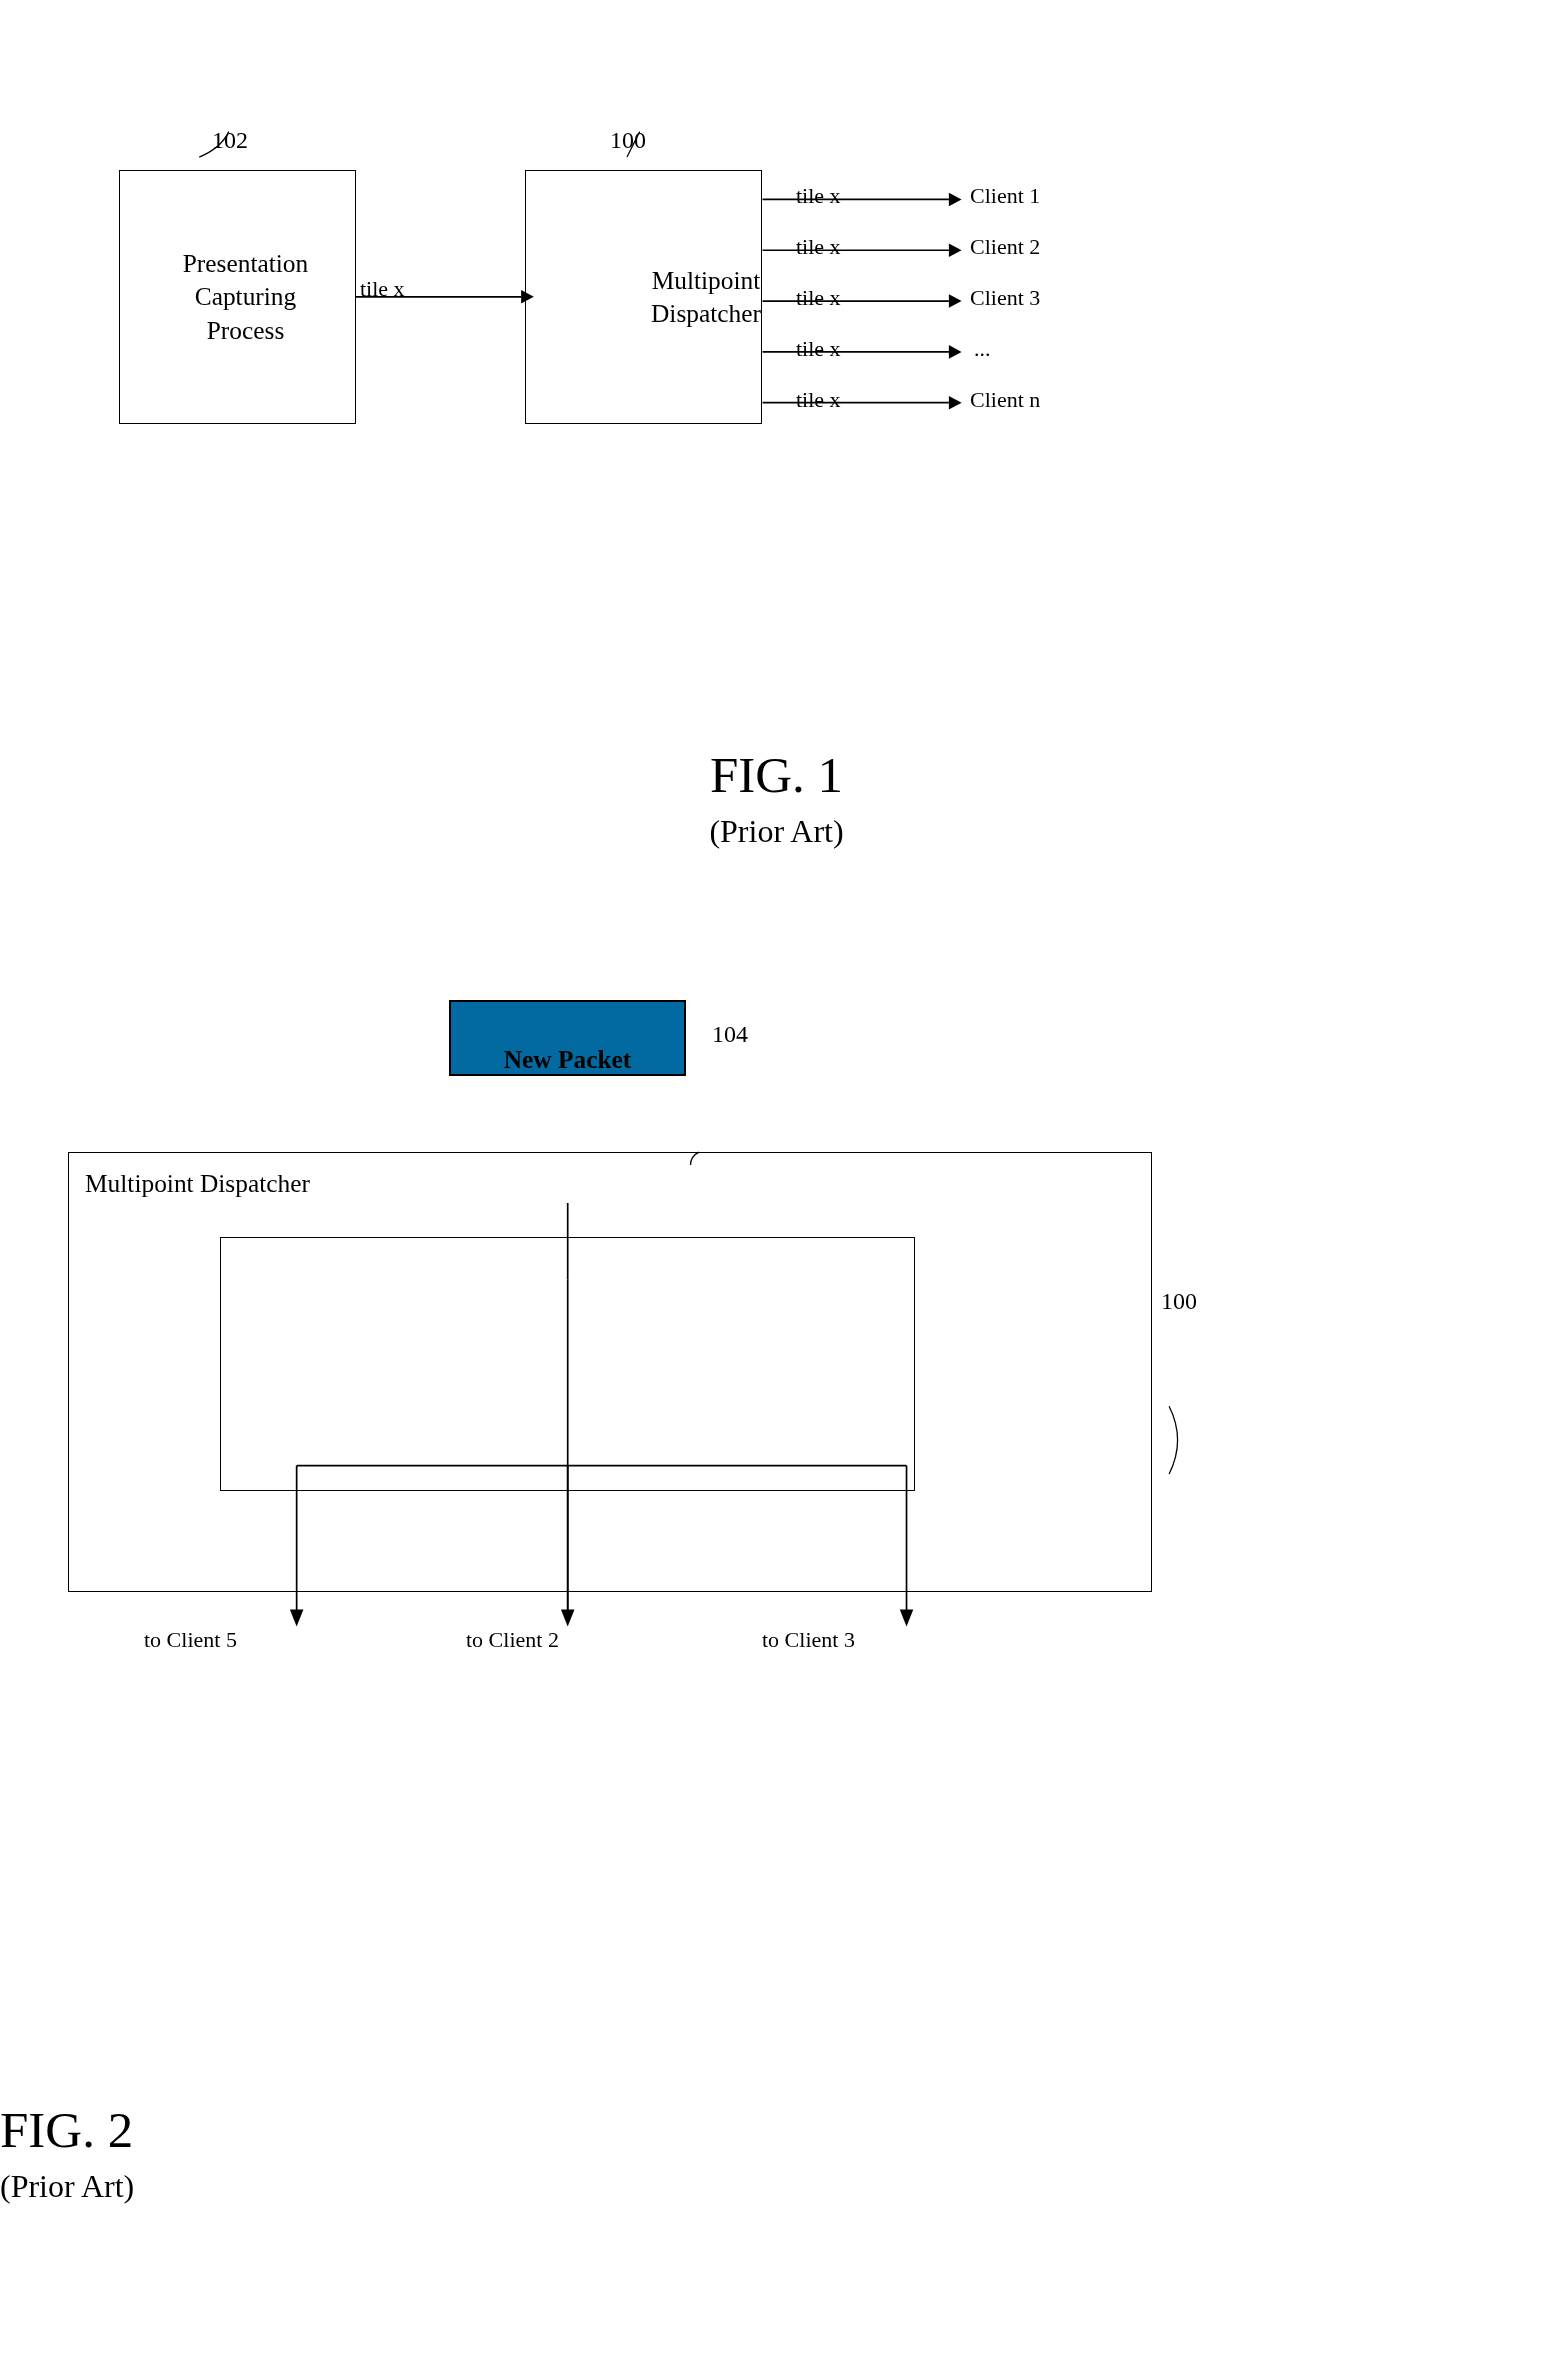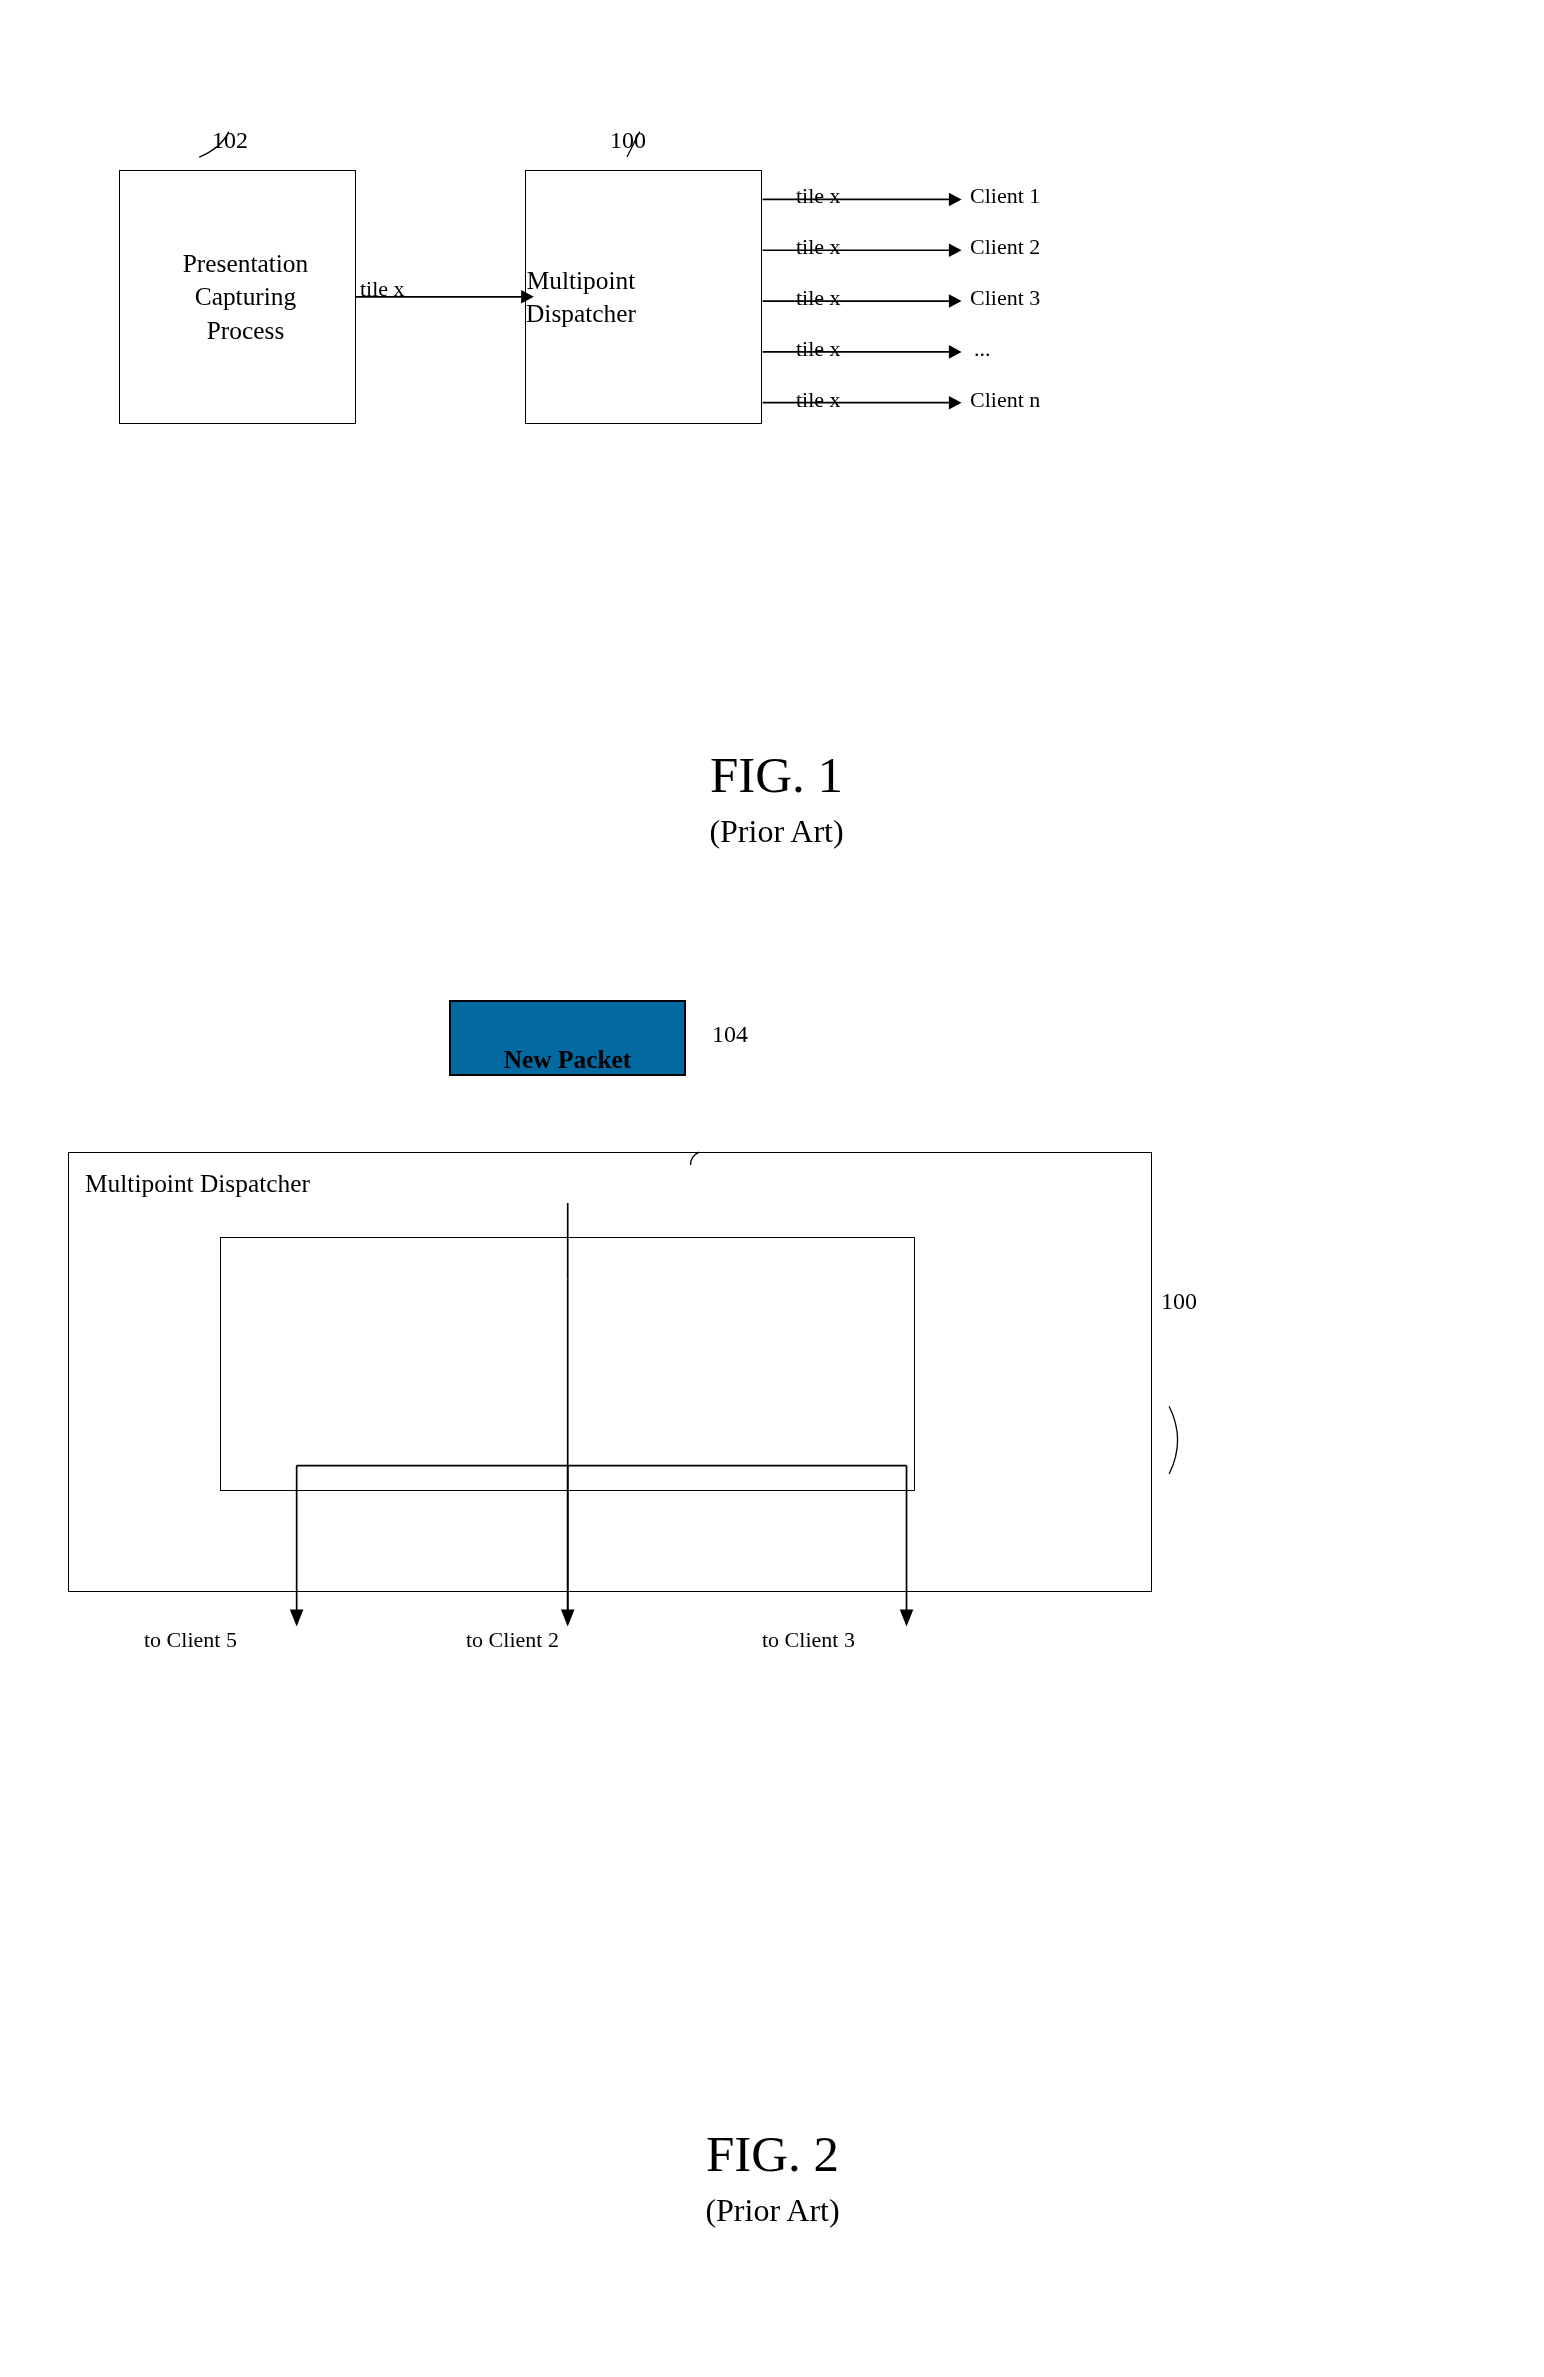--- a/index.html
+++ b/index.html
@@ -80,21 +80,21 @@
     
     .box-100 {
       position: absolute;
       left: 474px;
       top: 68px;
       width: 237px;
       height: 254px;
       border: 1.7px solid #000;
       display: flex;
       align-items: center;
-      justify-content: flex-start;
+      justify-content: flex-end;
       text-align: center;
       font-size: 25.4px;
       line-height: 1.3;
     }
 
     
     .fig1-svg {
       position: absolute;
       top: 0;
       left: 0;
@@ -219,22 +219,20 @@
       height: 100%;
       pointer-events: none;
     }
 
     
     .fig2-caption {
       position: absolute;
       top: 1169px;
       left: 0;
       width: 1545px;
-      text-align: center;
-      margin-top: 24px;
     }
     .fig2-caption .fig-title {
       font-size: 51px;
       font-weight: normal;
     }
     .fig2-caption .fig-subtitle {
       font-size: 32px;
       font-weight: normal;
       margin-top: 8.5px;
     }

